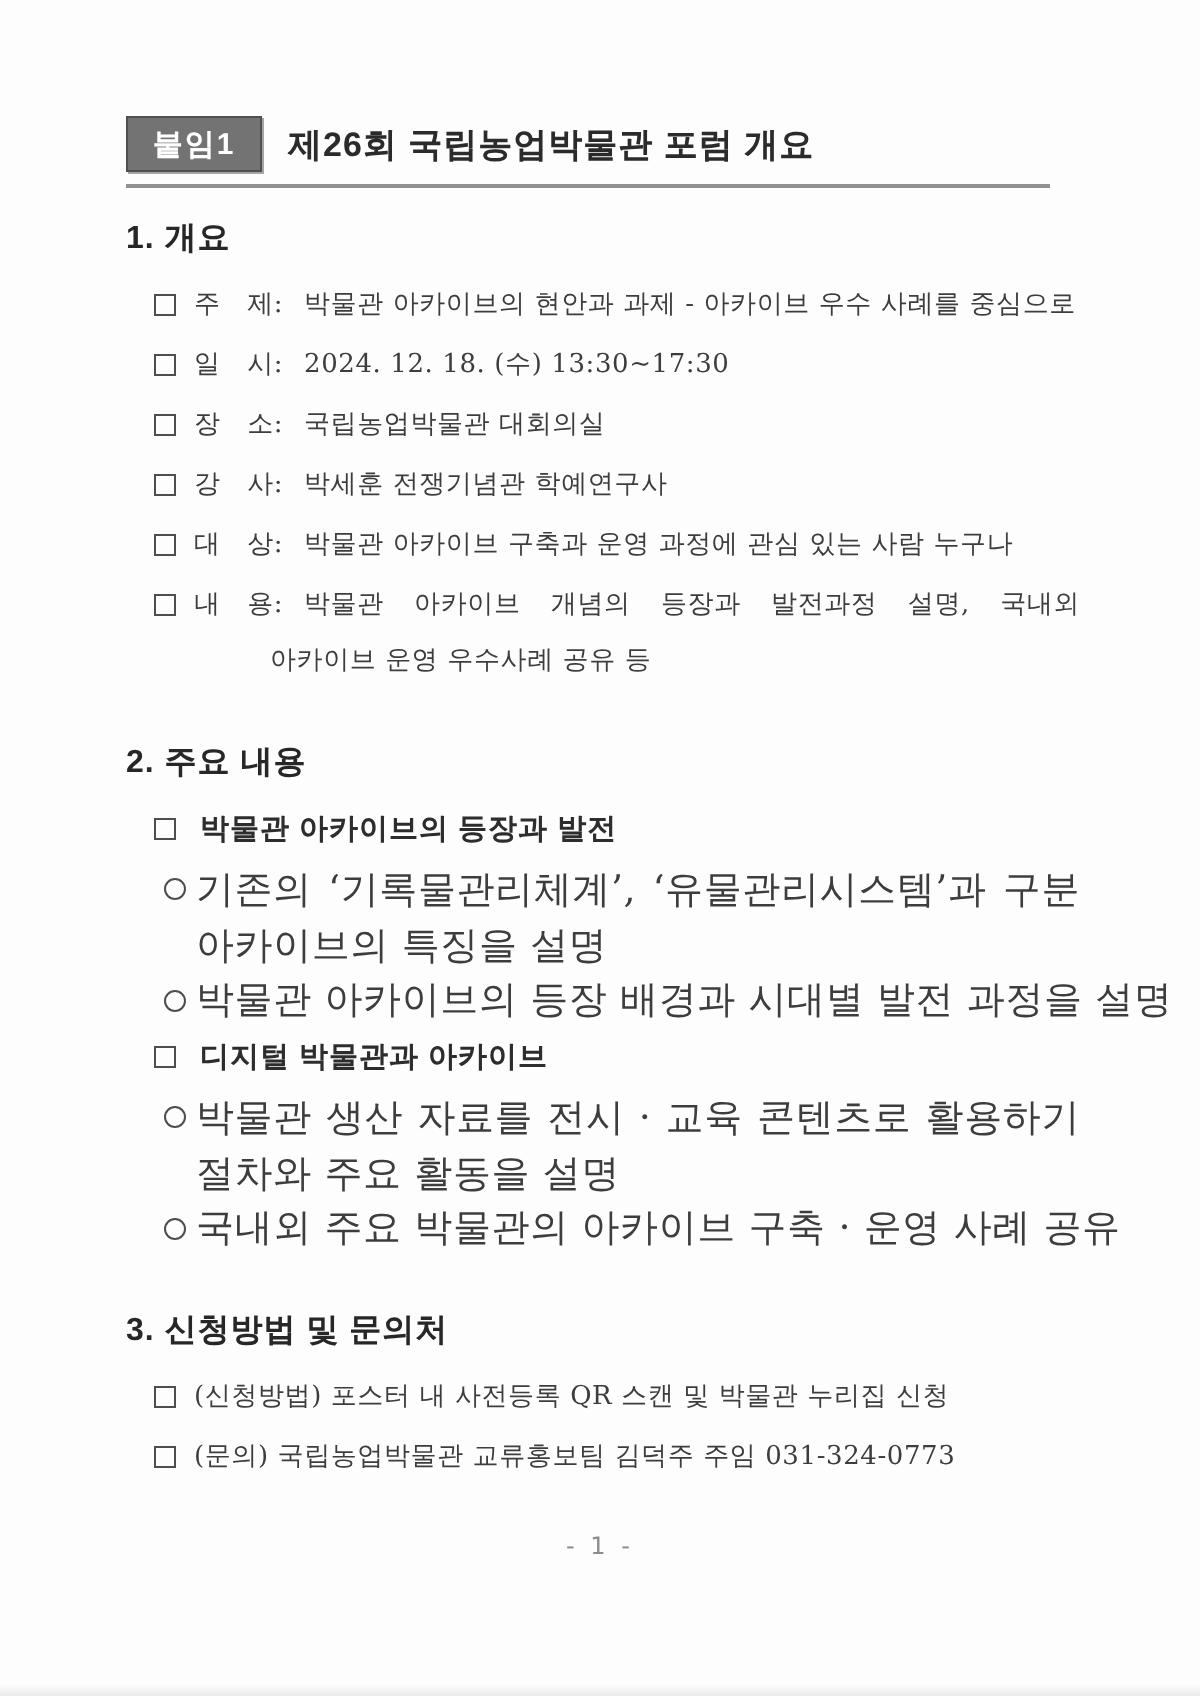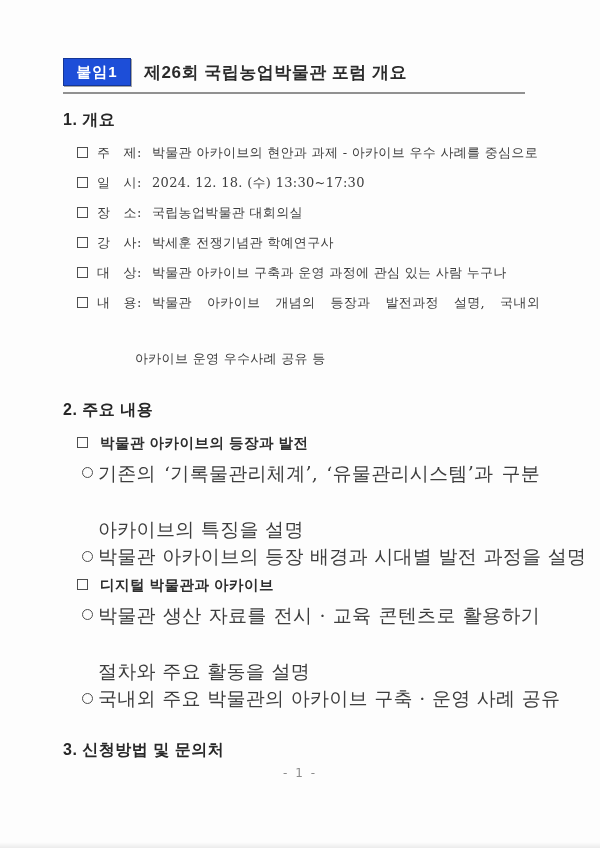--- a/index.html
+++ b/index.html
@@ -79,21 +79,20 @@
   .just{
     text-align:justify;
     text-align-last:justify;
     white-space:normal;
     overflow:hidden;
     height:30px;
   }
   .line2{
     line-height:26px;
     white-space:nowrap;
-    margin-top:28px;
   }
   .item.labeled .line2{margin-left:-17px;}
   
   .bold-item{
     position:relative;
     padding-left:37px;
     line-height:30px;
     font-family:"Liberation Sans", sans-serif;
     font-weight:bold;
     font-size:14.5px;
@@ -131,21 +130,21 @@
     position:absolute;left:0;right:0;bottom:0;height:6px;
     background:linear-gradient(to bottom, rgba(0,0,0,0), rgba(0,0,0,0.07));
   }
 </style>
 </head>
 <body>
 
 <div class="content">
 
   <div class="hdr">
-    <div class="badge" style="background: #1d4ed8;">붙임1</div>
+    <div class="badge" style="background: #737373;">붙임1</div>
     <div class="title">제26회 국립농업박물관 포럼 개요</div>
   </div>
 
   <div class="h2 mt-first">1. 개요</div>
   <div class="list">
 
     <div class="item labeled">
       <span class="box"></span>
       <span class="lbl">주　제:</span>
       <div class="line">박물관 아카이브의 현안과 과제 - 아카이브 우수 사례를 중심으로</div>
@@ -215,17 +214,30 @@
     </div>
 
     <div class="sub lh28">
       <span class="circ"></span>
       <div class="line">국내외 주요 박물관의 아카이브 구축 · 운영 사례 공유</div>
     </div>
 
   </div>
 
   <div class="h2 mt-sec">3. 신청방법 및 문의처</div>
+  <div class="list">
+
+    <div class="item plain">
+      <span class="box"></span>
+      <div class="line">(신청방법) 포스터 내 사전등록 QR 스캔 및 박물관 누리집 신청</div>
+    </div>
+
+    <div class="item plain">
+      <span class="box"></span>
+      <div class="line">(문의) 국립농업박물관 교류홍보팀 김덕주 주임 031-324-0773</div>
+    </div>
+
+  </div>
 
 </div>
 
 <div class="footer">- 1 -</div>
 <div class="scan-edge"></div>
 
 </body></html>

